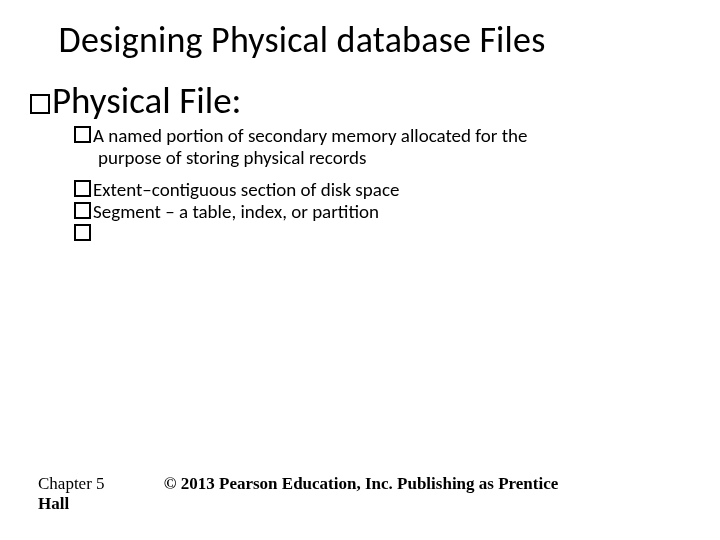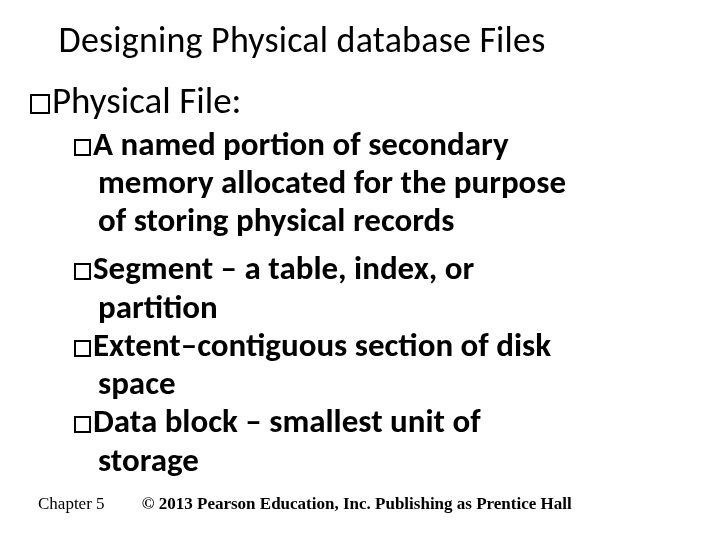--- a/index.html
+++ b/index.html
@@ -35,22 +35,22 @@
   .section .bullet-box {
     display: inline-block;
     width: 20px;
     height: 20px;
     border: 2.5px solid #000;
     box-sizing: border-box;
     margin-right: 2px;
     vertical-align: -1px;
   }
   .sub {
-    font-size: 33px;
-    font-weight: 700;
+    font-size: 19px;
+    font-weight: 400;
     margin: 0 0 0 44px;
     line-height: 1.16;
     text-indent: -24px;
     padding-left: 24px;
   }
   .sub .bullet-box {
     display: inline-block;
     width: 17px;
     height: 17px;
     border: 2.2px solid #000;
@@ -64,21 +64,21 @@
   .footer {
     position: absolute;
     bottom: 26px;
     left: 38px;
     right: 30px;
     font-family: "Times New Roman", Times, serif;
     font-size: 17px;
   }
   .footer .chap {
     display: inline-block;
-    margin-right: 33px;
+    margin-right: 55px;
     text-align: right;
   }
   .footer .copy {
     font-weight: bold;
   }
 </style>
 </head>
 <body>
 
 <div class="slide">
@@ -89,27 +89,27 @@
     <span class="bullet-box"></span><span>Physical File:</span>
   </div>
   <div class="sub-group">
     <div class="sub">
       <span class="bullet-box"></span><span>A named portion of secondary memory allocated for the purpose of storing physical records</span>
     </div>
   </div>
 
   <div class="sub-group">
     <div class="sub">
+      <span class="bullet-box"></span><span>Extent–contiguous section of disk space</span>
+    </div>
+    <div class="sub">
       <span class="bullet-box"></span><span>Segment – a table, index, or partition</span>
     </div>
     <div class="sub">
-      <span class="bullet-box"></span><span>Extent–contiguous section of disk space</span>
-    </div>
-    <div class="sub">
-      <span class="bullet-box"></span><span>Data block – smallest unit of storage</span>
+      <span class="bullet-box"></span>
     </div>
   </div>
 
   <div class="footer">
     <span class="chap">Chapter 5</span>
     <span class="copy">© 2013 Pearson Education, Inc.  Publishing as Prentice Hall</span>
   </div>
 
 </div>
 

